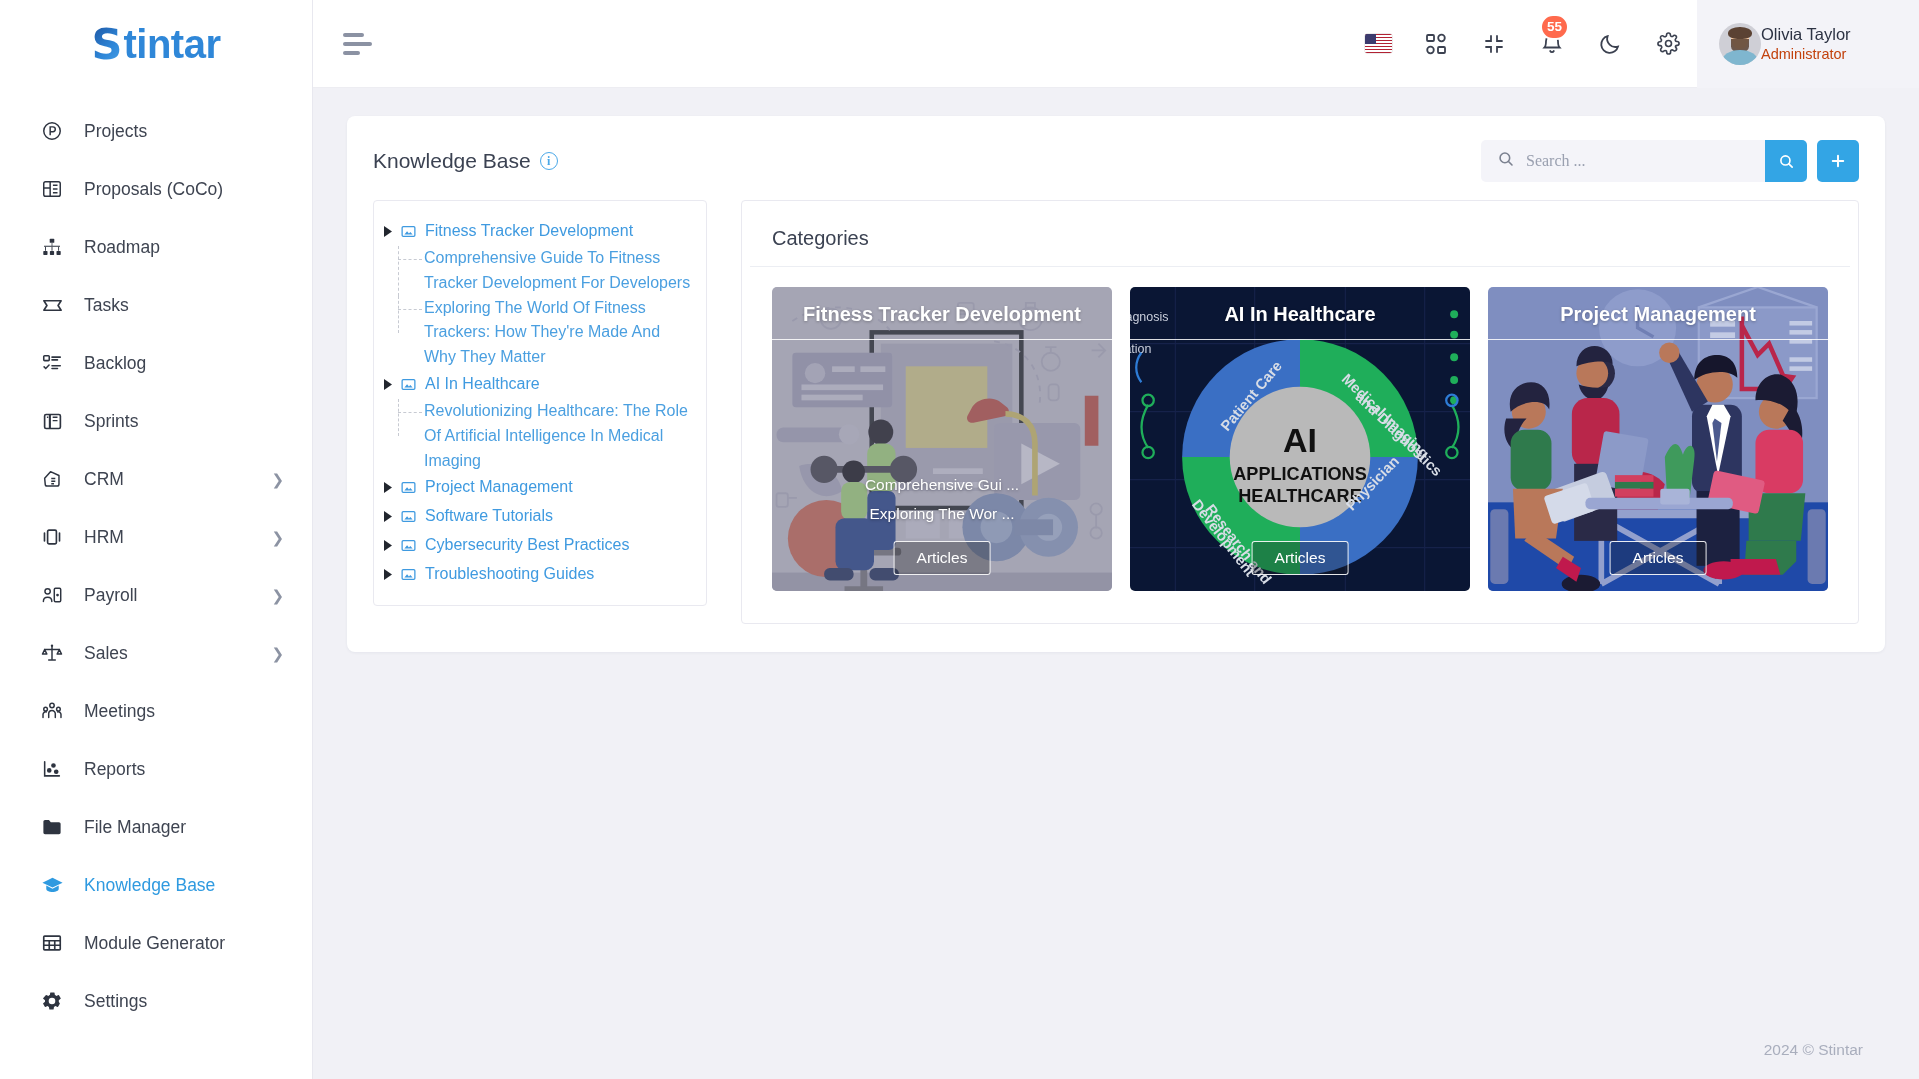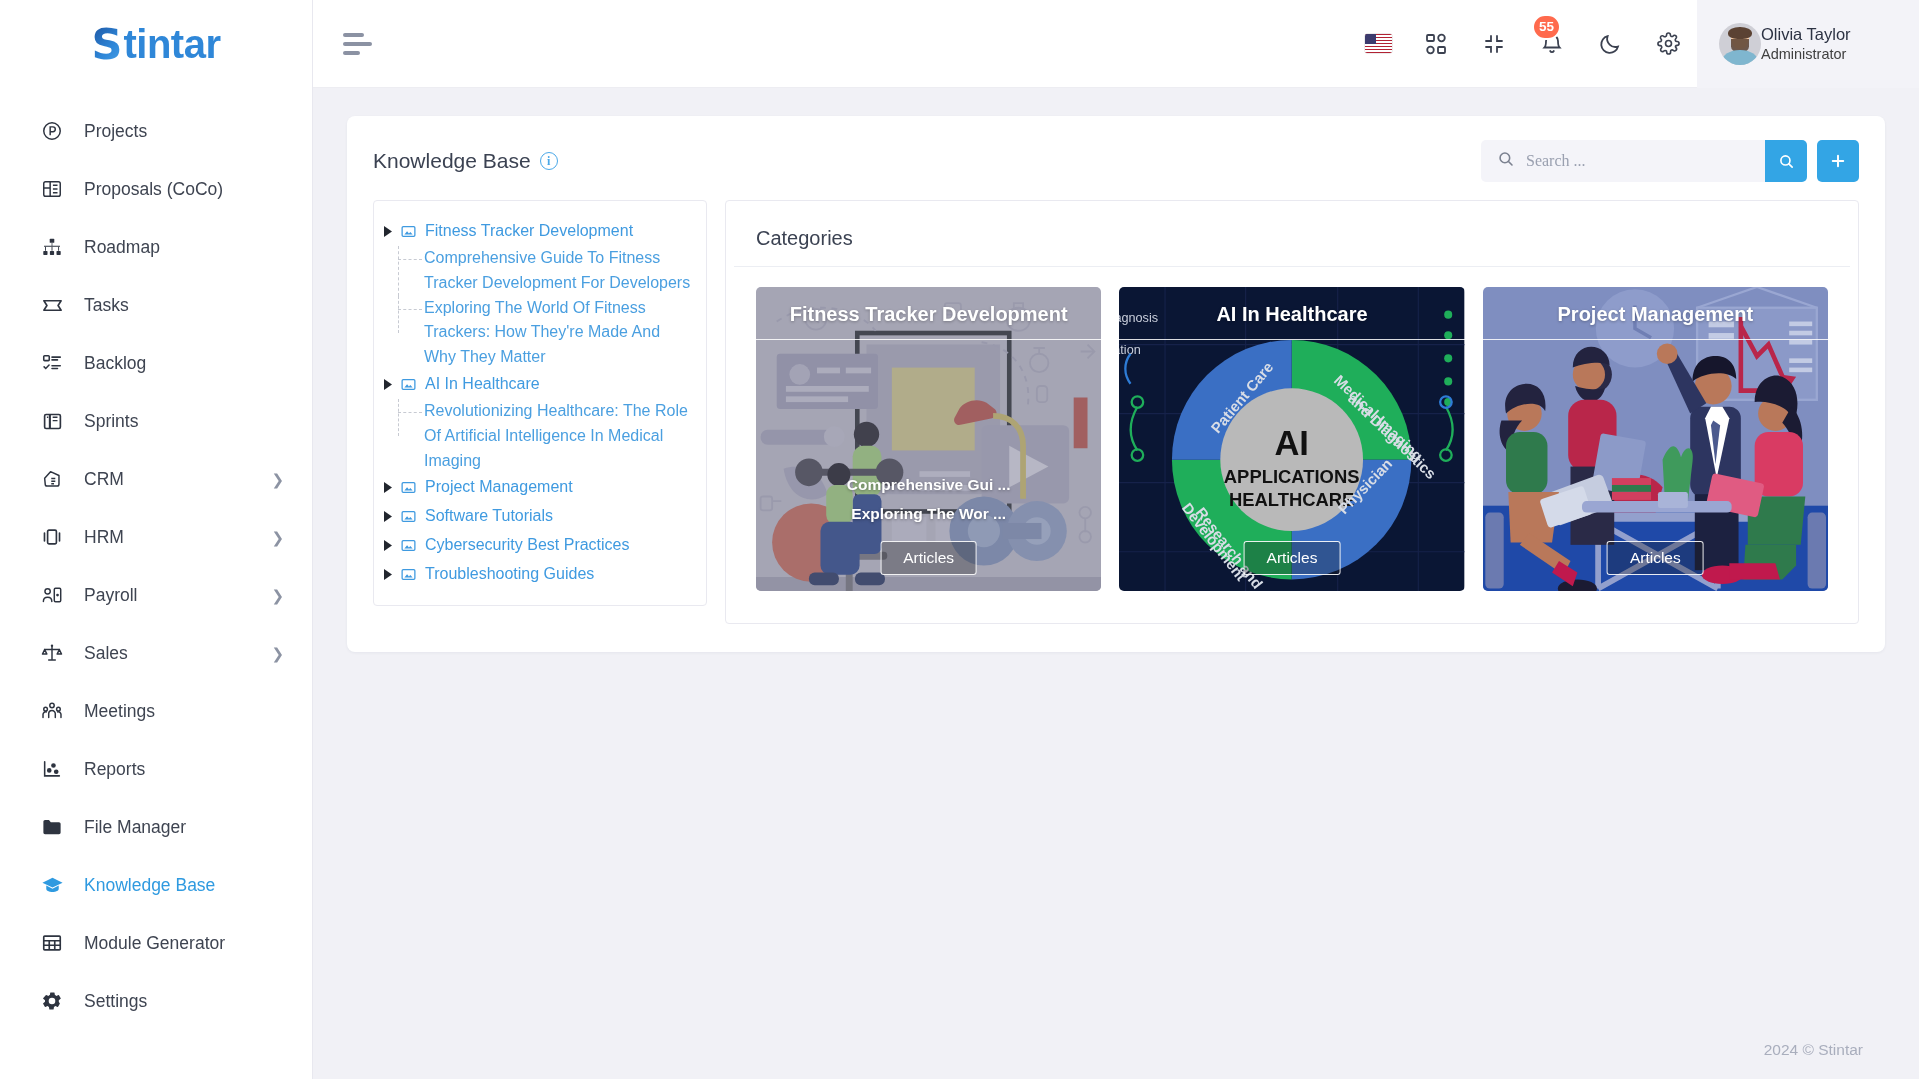--- a/index.html
+++ b/index.html
@@ -59,21 +59,21 @@
   .hamburger i:nth-child(3){ width: 17px; }
   .topbar-right { margin-left: auto; display: flex; align-items: center; height: 100%; }
   .tb-icon { width: 58px; height: 88px; display:flex; align-items:center; justify-content:center;
     color:#3b4150; cursor:pointer; position: relative; }
   .flag { width: 27px; height: 19px; border-radius: 2px; overflow: hidden; position: relative;
     background: #ffffff; box-shadow: 0 0 0 0.5px rgba(0,0,0,.15); }
   .flag .stripes { position:absolute; inset:0;
     background: repeating-linear-gradient(to bottom,#b22234 0 1.46px,#ffffff 1.46px 2.92px); }
   .flag .canton { position:absolute; left:0; top:0; width: 11.5px; height: 10.2px; background:#3c3b6e; }
   .badge {
-    position:absolute; top: 14px; right: 20px; min-width: 26px; height: 26px;
+    position:absolute; top: 14px; right: 12px; min-width: 26px; height: 26px;
     background:#ff6a4d; color:#fff; border-radius: 13px; font-size: 13.5px; font-weight: 600;
     display:flex; align-items:center; justify-content:center; padding: 0 5px; border: 2px solid #fff;
   }
   .profile {
     display:flex; align-items:center; height: 88px; padding: 0 30px 0 22px;
     background:#f3f3f8; cursor:pointer; min-width: 222px;
   }
   .avatar {
     width: 42px; height: 42px; border-radius: 50%; overflow:hidden; flex:0 0 42px;
     background: radial-gradient(circle at 50% 34%, #f0c9a6 0 26%, rgba(0,0,0,0) 27%), #cfcfd6;
@@ -82,21 +82,21 @@
   .avatar .hair { position:absolute; left:22%; top:10%; width:56%; height:30%;
     background:#5b4233; border-radius: 50% 50% 40% 40%; }
   .avatar .beard { position:absolute; left:28%; top:40%; width:44%; height:32%;
     background:#5b4233; border-radius: 0 0 50% 50%; opacity:.85;}
   .avatar .face { position:absolute; left:30%; top:20%; width:40%; height:42%;
     background:#f2c6a0; border-radius: 45%; }
   .avatar .shirt { position:absolute; left:8%; bottom:0; width:84%; height:34%;
     background:#7fb6cf; border-radius: 50% 50% 0 0 / 80% 80% 0 0; }
   .profile-txt { line-height: 1.25; }
   .profile-name { font-size: 16.5px; color: #2c3243; font-weight: 500; }
-  .profile-role { font-size: 14.5px; color: #404040; }
+  .profile-role { font-size: 14.5px; color: #c2410c; }
 
   
   .content { flex: 1; padding: 28px 34px 0 34px; overflow: hidden; }
   .panel {
     background:#fff; border-radius: 8px; box-shadow: 0 1px 3px rgba(40,50,80,.06);
     padding: 0 0 28px 0;
   }
   .panel-head { display:flex; align-items:center; padding: 24px 26px 18px 26px; }
   .panel-title { font-size: 21px; color:#3b4252; font-weight: 400; }
   .info-icon { margin-left: 9px; width: 18px; height: 18px; border-radius: 50%;
@@ -113,21 +113,21 @@
     border:none; outline:none; background:transparent; font-size: 16px; color:#4a5061;
     width: 100%; font-family:Liberation Serif, serif;
   }
   .search-box input::placeholder { color:#9aa0b0; }
   .btn-sq {
     width: 42px; height: 42px; background:#33a5e5; border:none; border-radius: 5px;
     display:flex; align-items:center; justify-content:center; color:#fff; cursor:pointer;
   }
   .btn-search { border-radius: 0 5px 5px 0; }
 
-  .panel-body { display:flex; gap: 18px; padding: 0 26px; align-items: flex-start; }
+  .panel-body { display:flex; gap: 34px; padding: 0 26px; align-items: flex-start; }
 
   
   .tree-card {
     width: 334px; flex: 0 0 334px; border: 1px solid #e9e9f0; border-radius: 4px;
     padding: 16px 12px 16px 10px; min-height: 372px;
   }
   .tree-row { display:flex; align-items:flex-start; padding: 2px 0; }
   .tree-caret { width: 16px; flex:0 0 16px; padding-top: 7px; color:#22262e; font-size: 10px; line-height: 1; }
   .tree-caret svg { display:block; }
   .pic-ico { width: 18px; flex: 0 0 18px; margin-right: 7px; padding-top: 4px; color:#3f9ae0; }
@@ -155,21 +155,21 @@
     cursor: pointer; min-width: 0;
   }
   .cat-title {
     position:absolute; top: 16px; left: 0; right: 0; text-align:center; z-index: 5;
     color:#ffffff; font-size: 20px; font-weight: 600; text-shadow: 0 1px 3px rgba(0,0,0,.28);
   }
   .cat-rule { position:absolute; left:0; right:0; top: 52px; height:1px; background:rgba(255,255,255,.85); z-index:4;}
   .cat-links { position:absolute; left: 0; right: 0; bottom: 62px; z-index: 5; text-align:center; }
   .cat-link {
     display:block; color:#ffffff; font-size: 15.5px; line-height: 1.92;
-    text-shadow: 0 1px 3px rgba(0,0,0,.35); white-space: nowrap; overflow:hidden;font-weight:bold;
+    text-shadow: 0 1px 3px rgba(0,0,0,.35); white-space: nowrap; overflow:hidden;
   }
   .cat-btn {
     position:absolute; left: 50%; transform: translateX(-50%); bottom: 16px; z-index: 6;
     border: 1px solid rgba(255,255,255,.9); color:#fff; background: rgba(25,25,30,.30);
     font-size: 15.5px; padding: 7px 22px; border-radius: 3px; cursor:pointer;
   }
   .cat-overlay { position:absolute; inset:0; background: rgba(120,120,140,.30); z-index: 3; }
 
   
   .bg { position:absolute; inset:0; z-index:1; }

